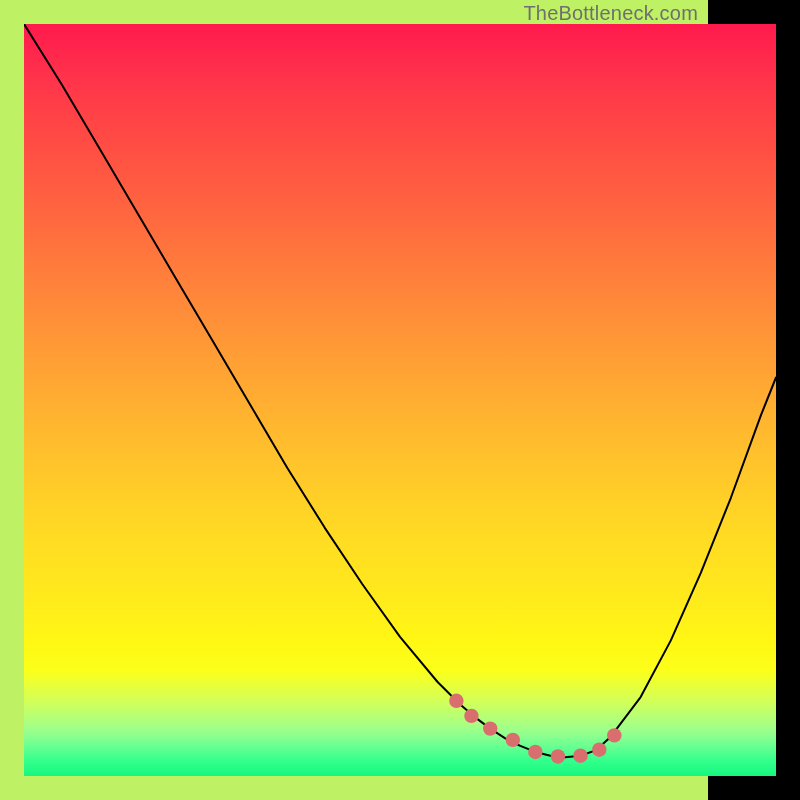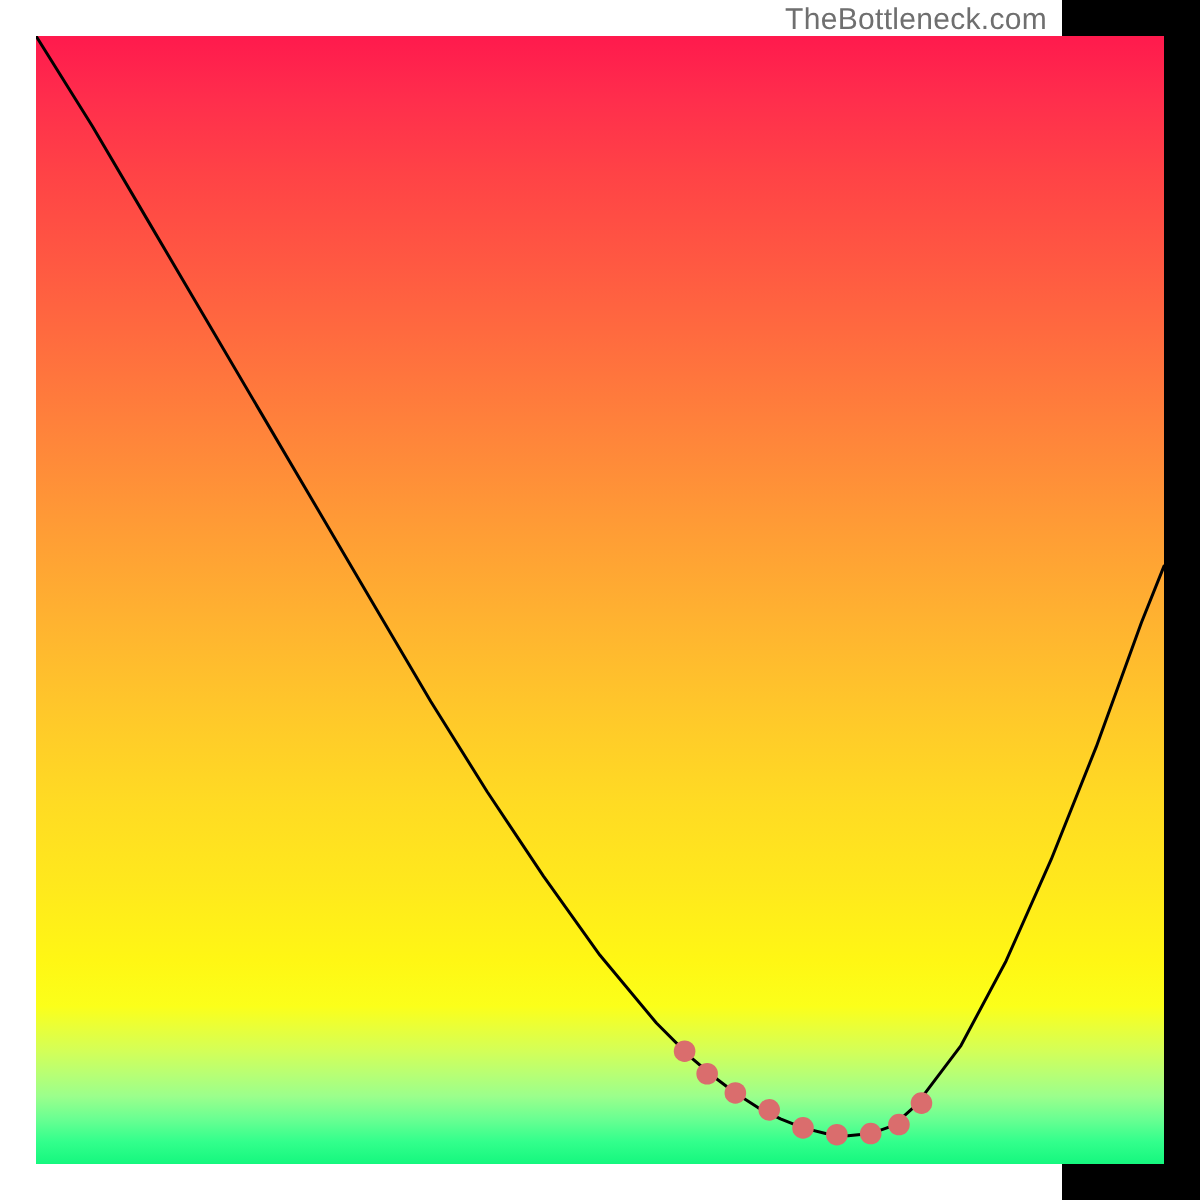--- a/index.html
+++ b/index.html
@@ -1,21 +1,21 @@
 <!DOCTYPE html>
 <html><head>
 <meta charset="utf-8">
 <style>
   * { margin: 0; padding: 0; box-sizing: border-box; }
   html, body { width: 800px; height: 800px; overflow: hidden; background: #000; }
   .frame {
     position: relative;
     width: 708px;
     height: 800px;
-    background: #ffffff;
+    background: #bef264;
   }
   .plot {
     position: absolute;
     left: 24px;
     top: 24px;
     width: 752px;
     height: 752px;
     background: linear-gradient(to bottom,
       #ff1a4d 0%,
       #ff2f4c 6%,

